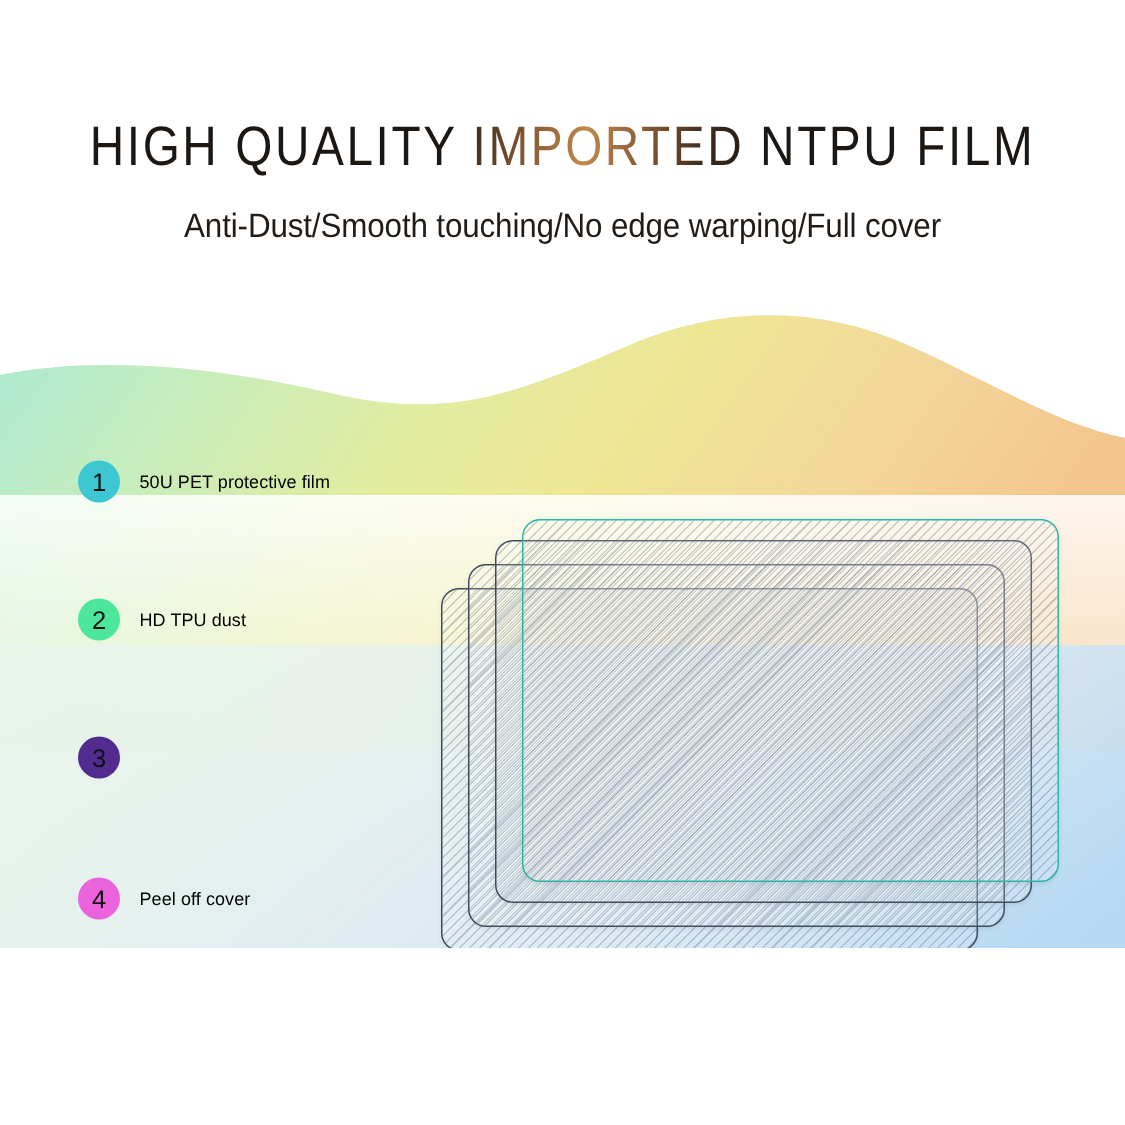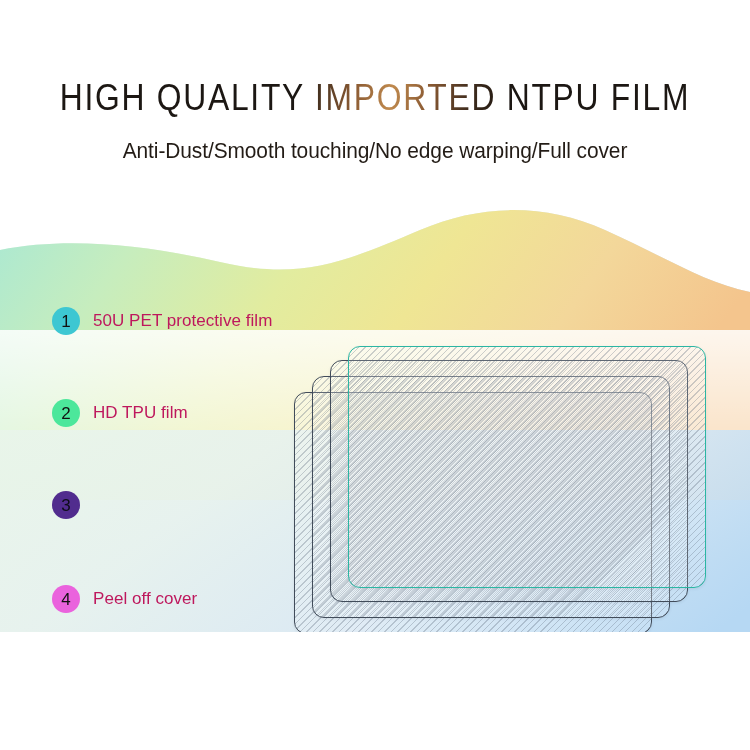--- a/index.html
+++ b/index.html
@@ -148,22 +148,22 @@
     font-family: "Liberation Sans Narrow", "Liberation Sans", sans-serif;
     line-height: 1;
   }
   .badge.b1 { background: #3dc7d2; }
   .badge.b2 { background: #4ce79b; }
   .badge.b3 { background: #512c8e; color: #0d0d18; }
   .badge.b4 { background: #ea63dd; }
 
   .feature-label {
     margin-left: 13px;
-    font-size: 17px;
-    color: #be185d;
+    font-size: 12px;
+    color: #000000;
     letter-spacing: 0.05px;
     font-family: "Liberation Sans Narrow", "Liberation Sans", sans-serif;
   }
 </style>
 </head>
 <body>
 
 <div id="poster">
 
   <div class="wave-wrap">
@@ -219,21 +219,21 @@
 
   <div class="features">
 
     <div class="feature-row r1">
       <span class="badge b1">1</span>
       <span class="feature-label">50U PET protective film</span>
     </div>
 
     <div class="feature-row r2">
       <span class="badge b2">2</span>
-      <span class="feature-label">HD TPU film</span>
+      <span class="feature-label">HD TPU dust</span>
     </div>
 
     <div class="feature-row r3">
       <span class="badge b3">3</span>
     </div>
 
     <div class="feature-row r4">
       <span class="badge b4">4</span>
       <span class="feature-label">Peel off cover</span>
     </div>

